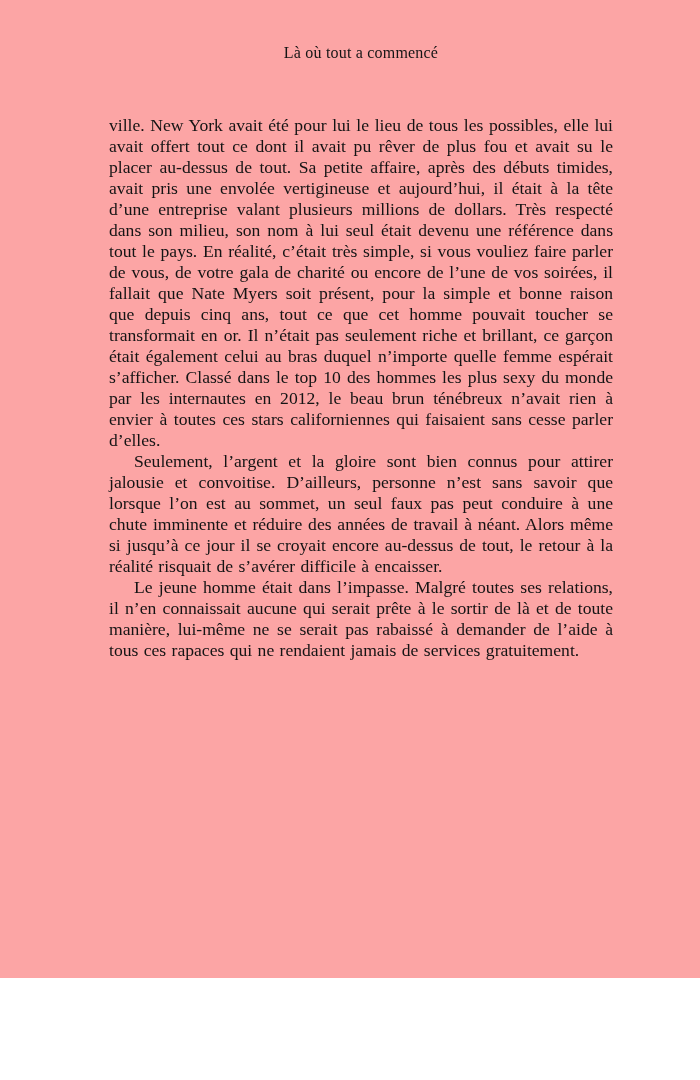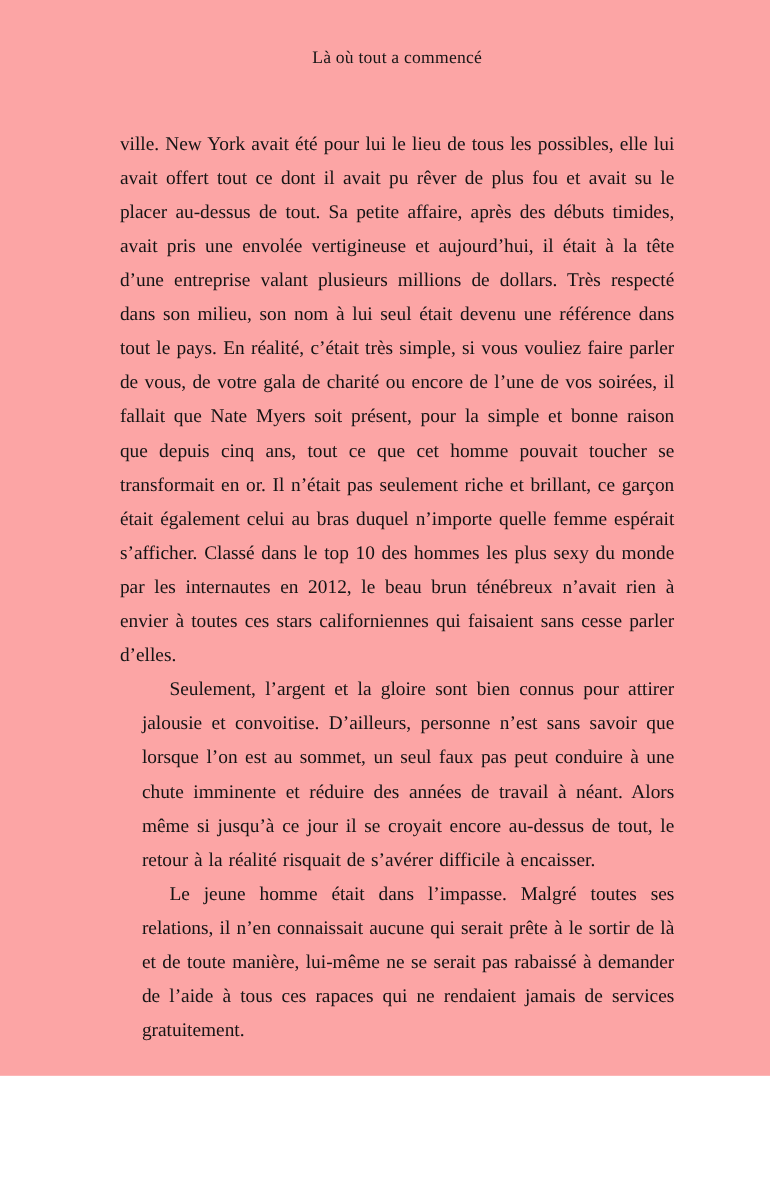--- a/index.html
+++ b/index.html
@@ -27,26 +27,26 @@
   }
   .running-header {
     text-align: center;
     font-size: 16px;
     letter-spacing: 0.2px;
     color: #151515;
   }
   .body-text {
     margin-top: 53px;
     font-size: 17.6px;
-    line-height: 31px;
+    line-height: 21px;
     text-align: justify;
     word-spacing: 1px;
   }
   .para { margin: 0; }
-  .para.indent { text-indent: 25px; margin-left: 20px; }
+  .para.indent { text-indent: 25px; }
   .page-number {
     position: absolute;
     left: 109px;
     top: 987px;
     width: 504px;
     text-align: center;
     font-size: 15px;
     color: #151515;
   }
 </style>

